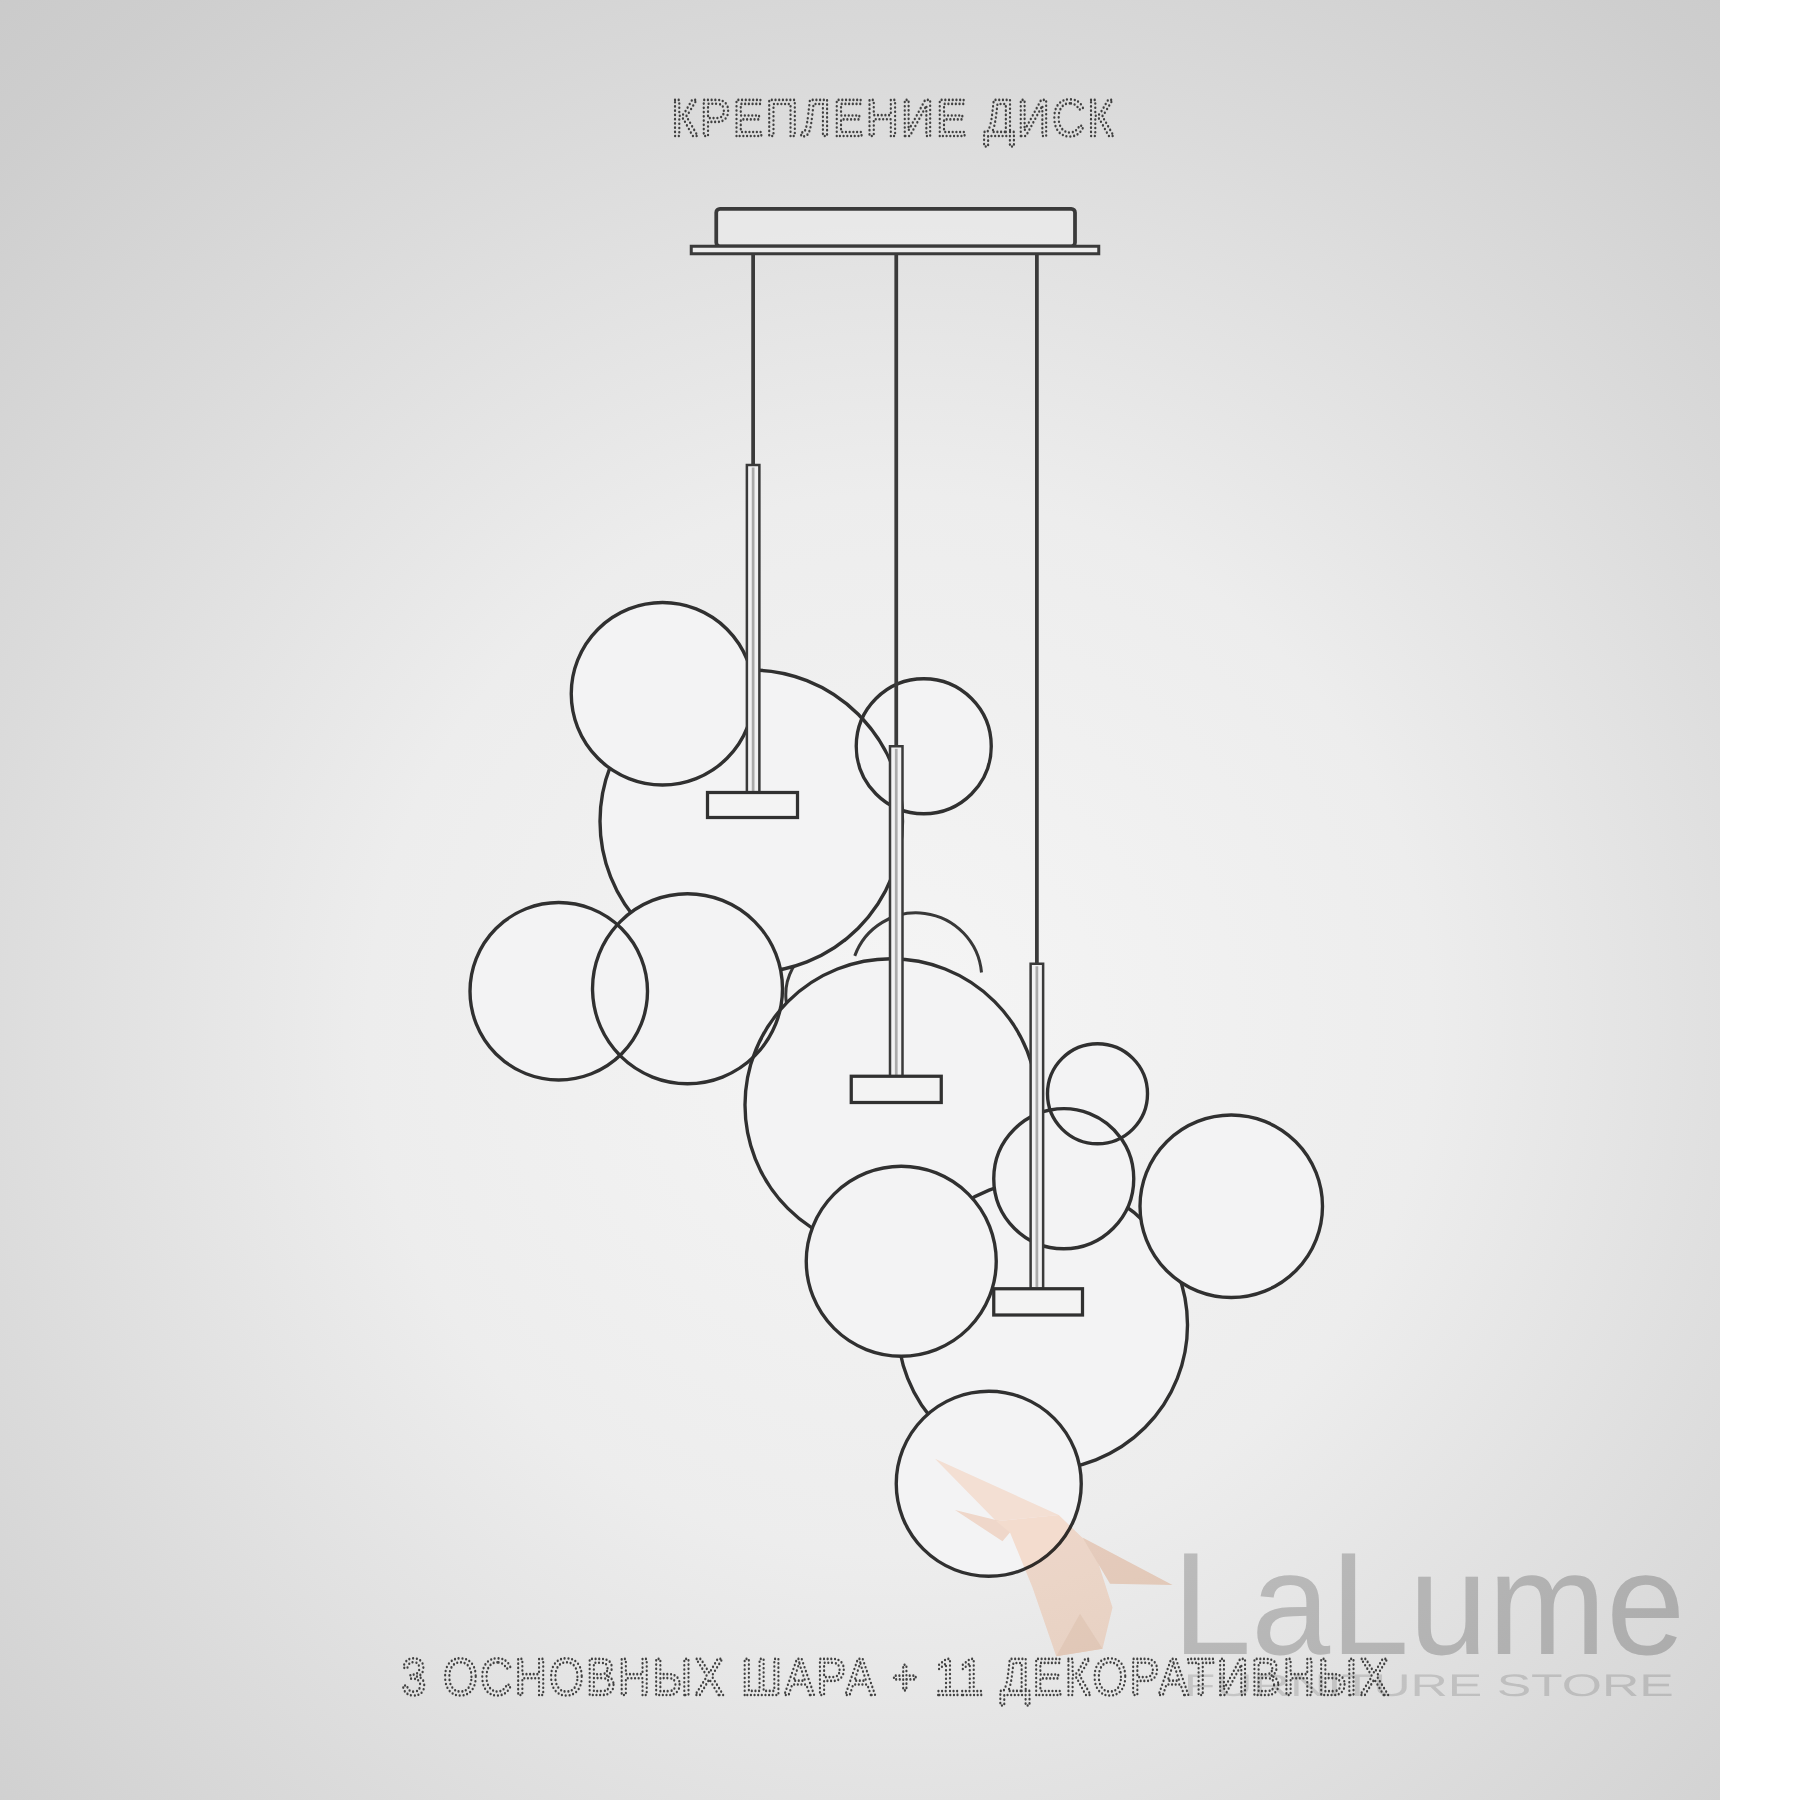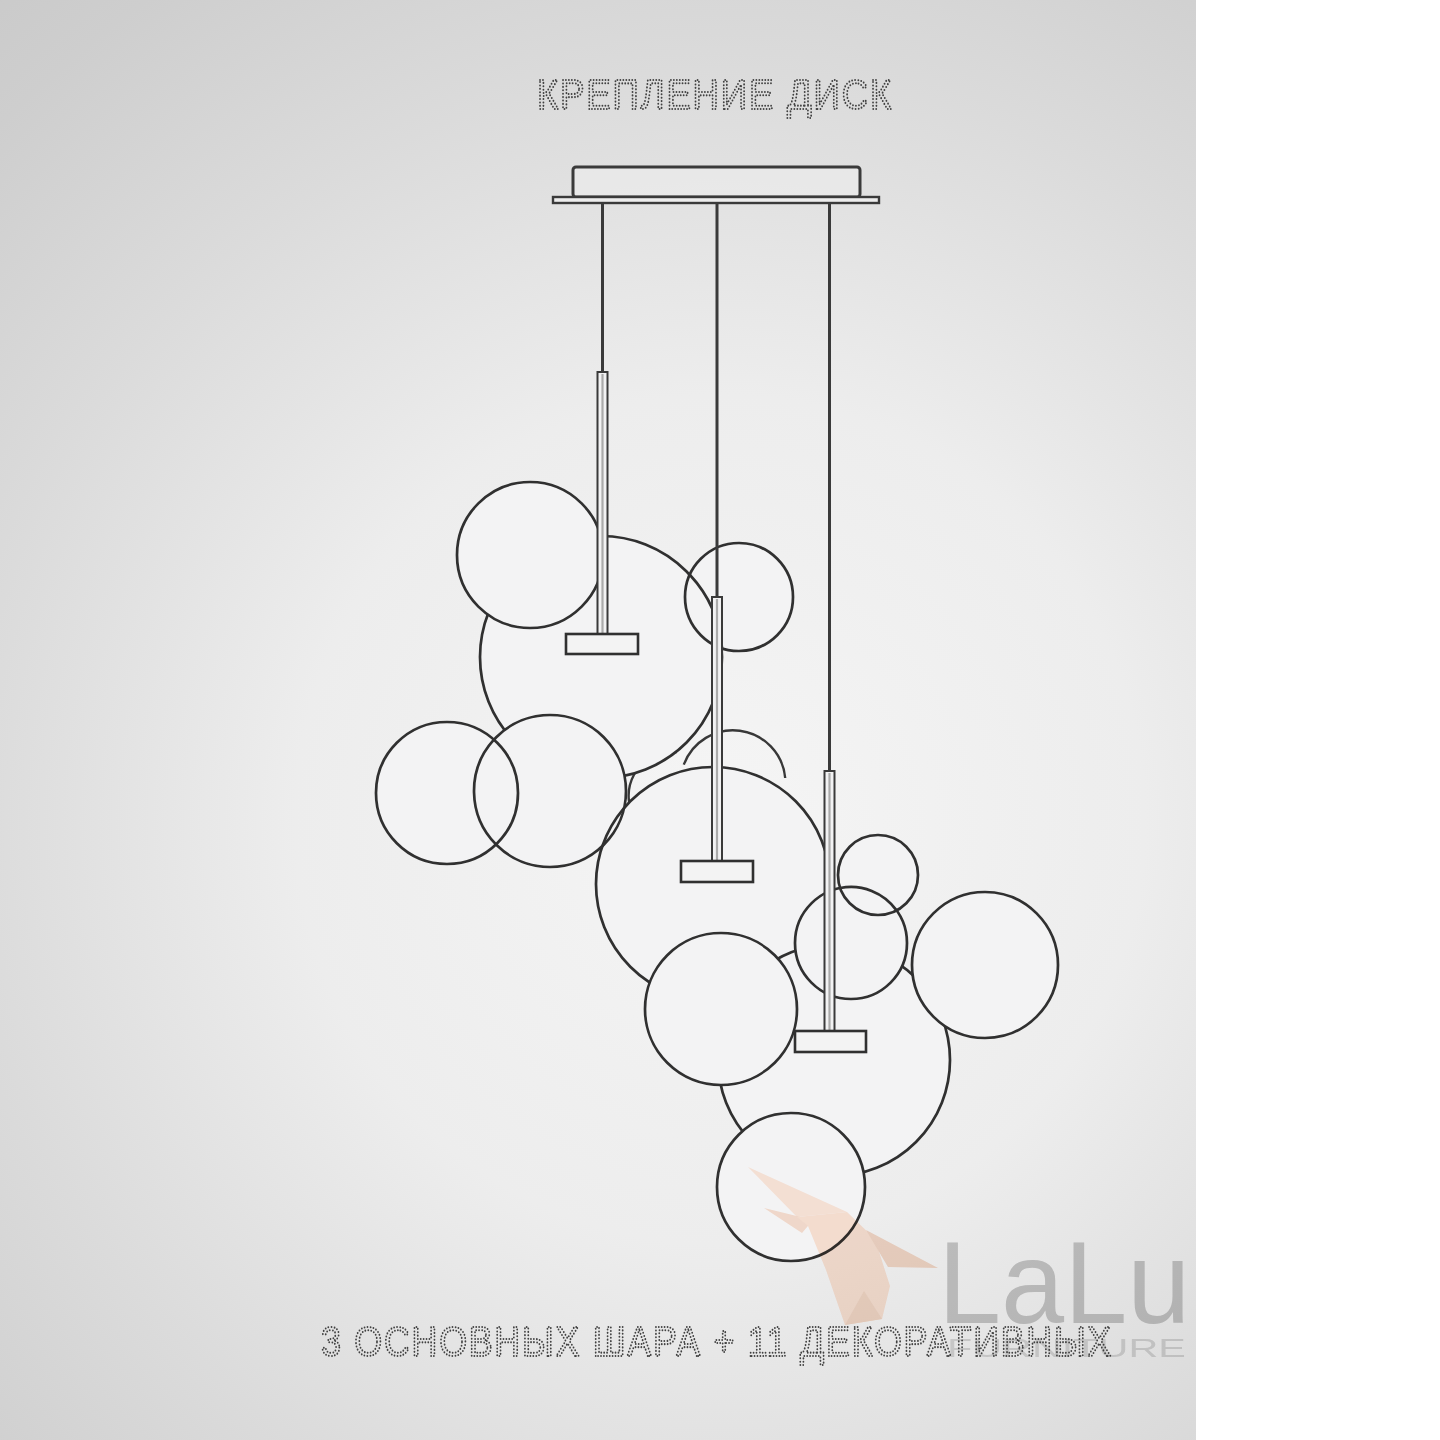--- a/index.html
+++ b/index.html
@@ -1,17 +1,17 @@
 <!DOCTYPE html>
 <html><head>
 <meta charset="utf-8">
 <style>
   html,body{margin:0;padding:0;}
   #stage{
-    position:relative;width:1196px;height:1440px;overflow:hidden;
+    position:relative;width:1376px;height:1440px;overflow:hidden;
     background:
       radial-gradient(circle 1250px at 720px 820px, #f5f5f5 0%, #ededed 34%, #dbdbdb 60%, #cecece 80%, #c5c5c5 100%);
     font-family:"Liberation Sans", sans-serif;
   }
   svg{position:absolute;left:0;top:0;filter:blur(0.55px);}
 </style>
 </head>
 <body>
 <div id="stage">
 <svg width="1440" height="1440" viewBox="0 0 1440 1440">

